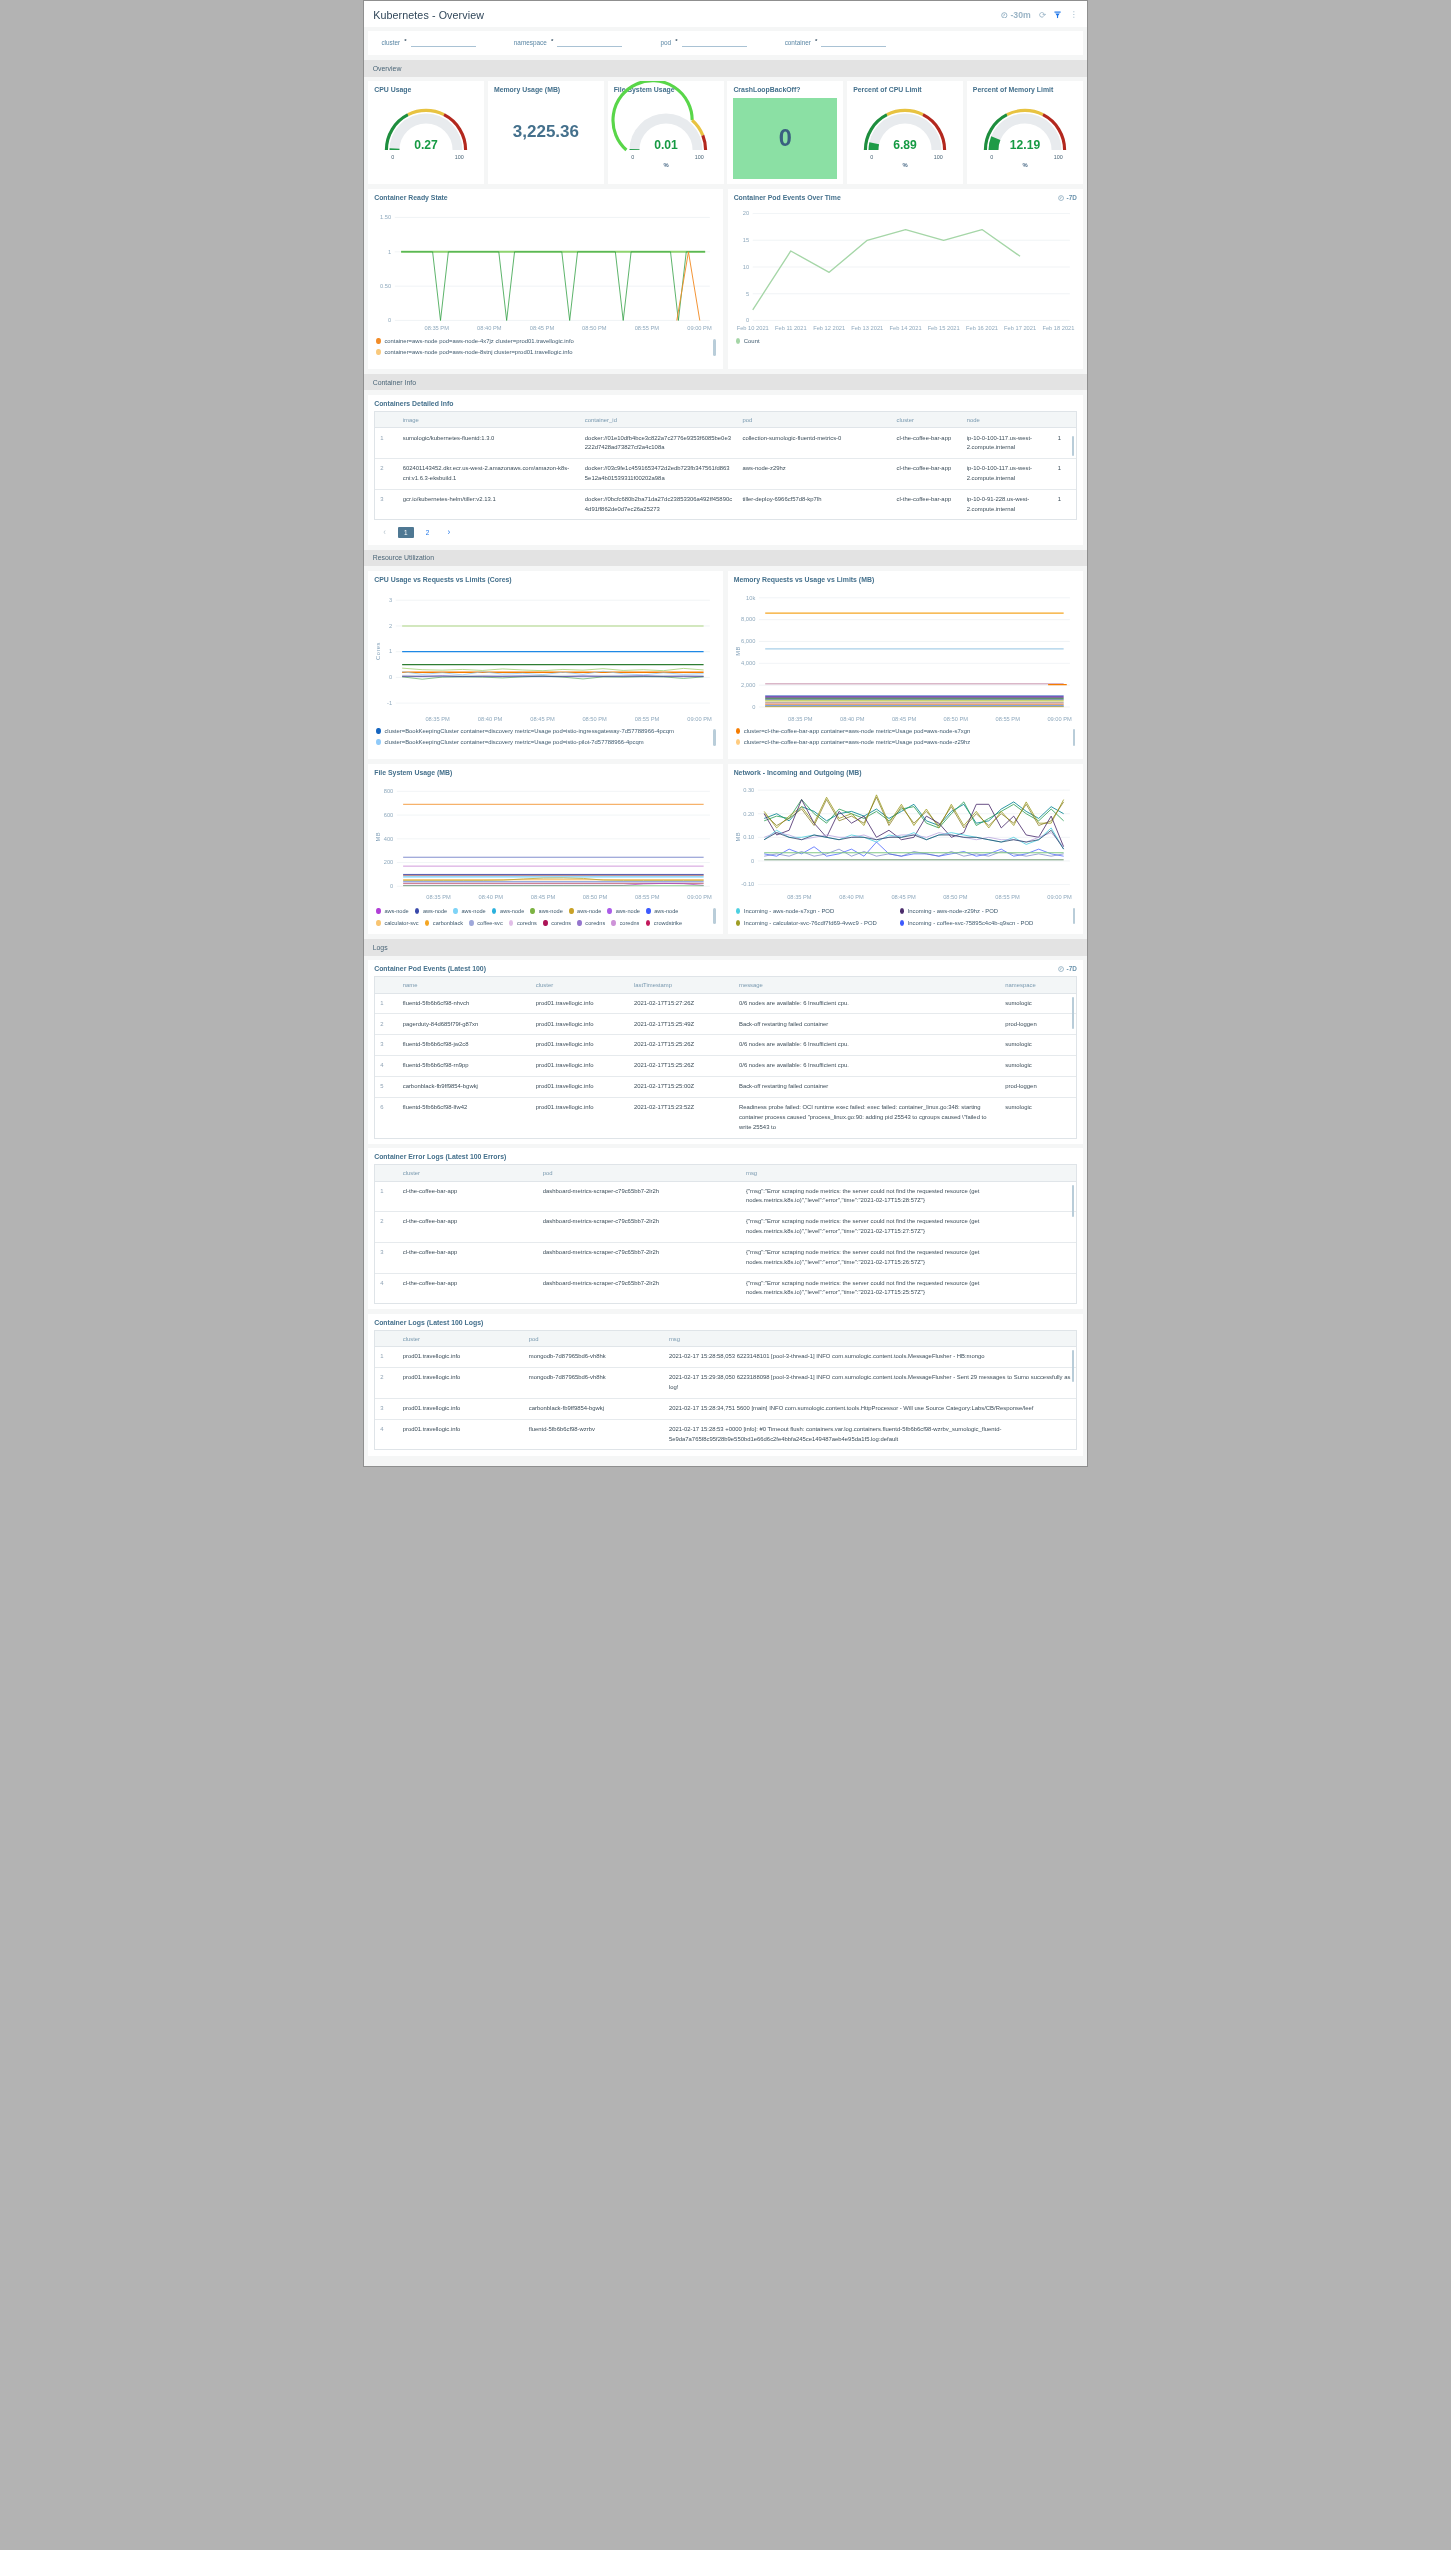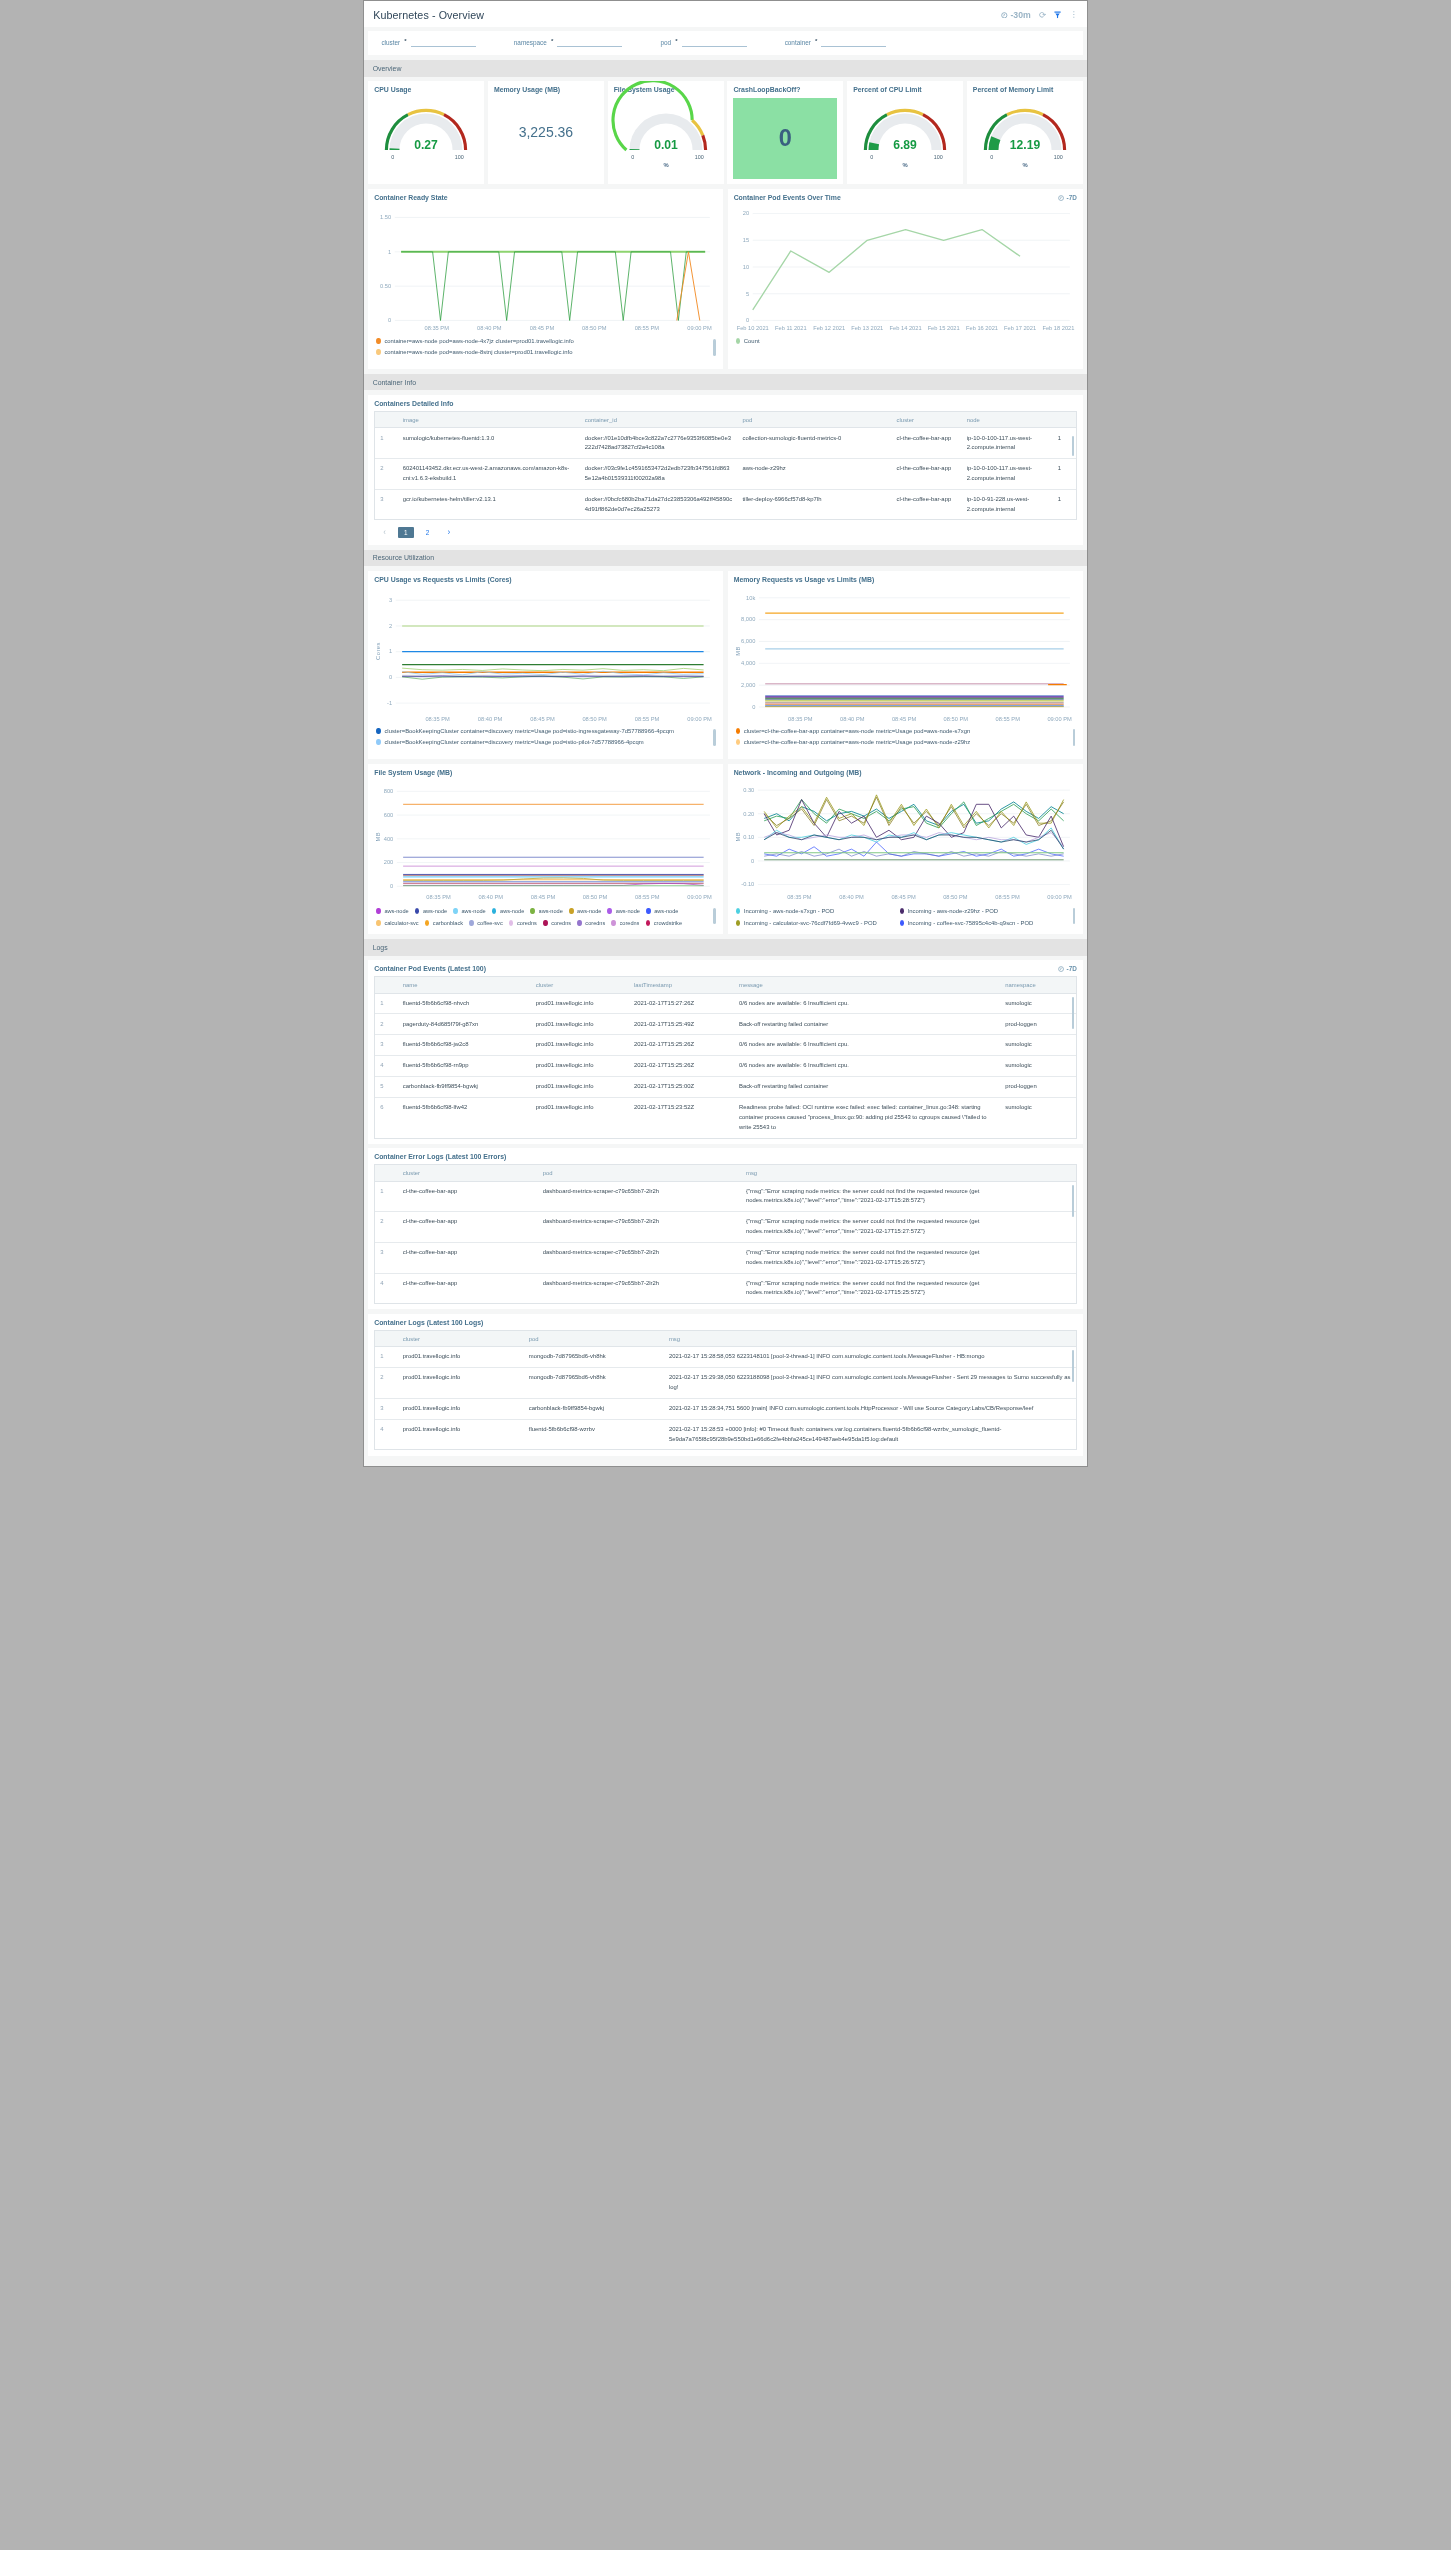--- a/index.html
+++ b/index.html
@@ -24,21 +24,21 @@
   .grid2{display:grid;grid-template-columns:1fr 1fr;gap:4.1px;margin:4.6px 4.1px;}
   .panel{background:#fff;padding:5.1px 6.1px;position:relative;overflow:hidden;}
   .ptitlebar{display:flex;justify-content:space-between;align-items:center;}
   .ptitle{font-size:6.9px;font-weight:600;color:#44708c;}
   
   .gauge-wrap{display:flex;justify-content:center;margin-top:12.2px;}
   svg.gauge{width:90px;height:63px;overflow:visible;}
   .gval{font-size:27px;font-weight:700;}
   .gminmax{font-size:12px;fill:#4a6577;}
   .gunit{font-size:13px;font-weight:700;fill:#4a6b88;}
-  .bigval{display:flex;align-items:center;justify-content:center;height:77px;font-size:14px;font-weight:400;color:#44708c;}
+  .bigval{display:flex;align-items:center;justify-content:center;height:77px;font-size:17px;font-weight:700;color:#44708c;}
   .crashbox{margin-top:5.1px;height:81px;display:flex;align-items:center;justify-content:center;font-size:23.5px;font-weight:700;color:#3a6080;}
   
   svg.chart{width:100%;height:auto;display:block;margin-top:2px;}
   .tick{font-size:11px;fill:#8fa9bd;}
   .ylab{font-size:11px;fill:#7d9cb5;letter-spacing:1px;}
   .legend{position:relative;display:flex;flex-wrap:wrap;column-gap:10.2px;row-gap:4.6px;padding:4.1px 7.1px 2px 2px;font-size:5.9px;color:#3f5a6e;overflow:hidden;}
   .legend.vstack{flex-direction:column;}
   .legend.cols2 .lg-item{width:46%;}
   .legend.fs{font-size:5.6px;column-gap:6.1px;}
   .lg-item{display:flex;align-items:center;min-width:0;}

